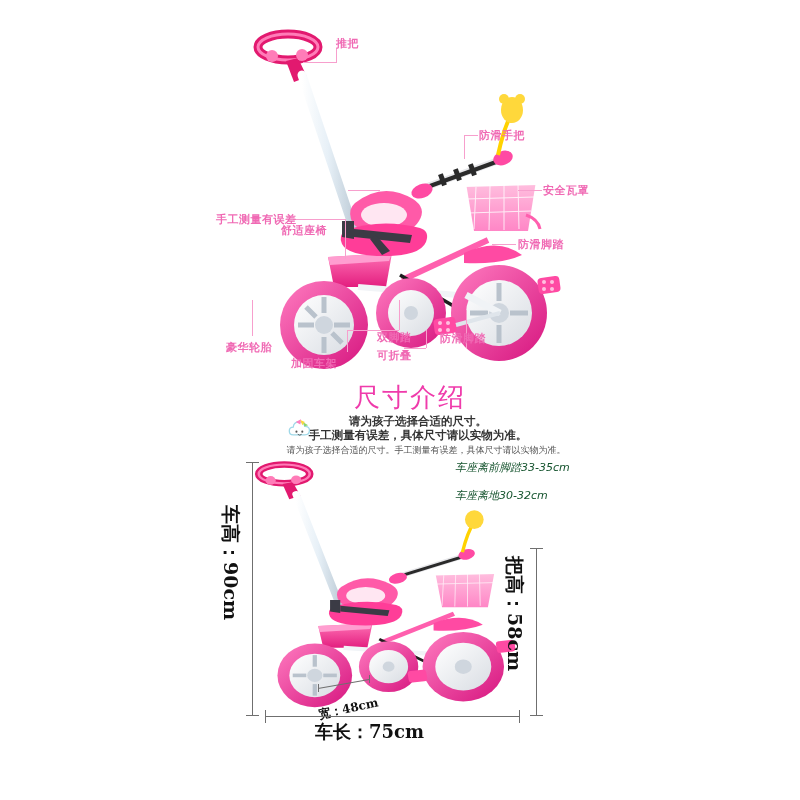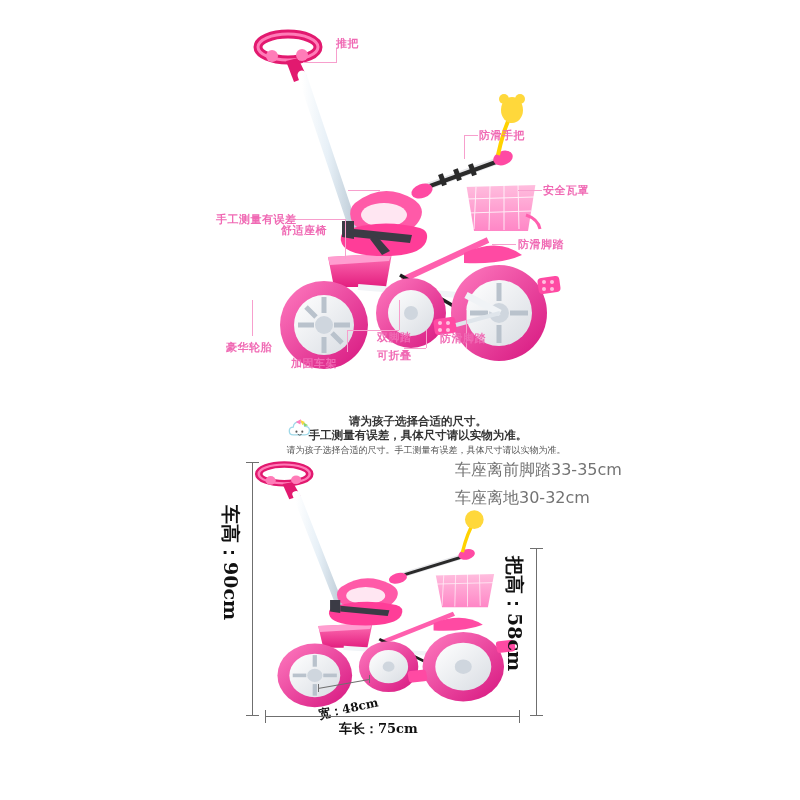--- a/index.html
+++ b/index.html
@@ -39,34 +39,34 @@
     color:#333;font-weight:bold;font-size:11.5px;line-height:15px;
   }
   .note-small{
     position:absolute;width:800px;text-align:center;left:0;
     color:#555;font-size:9px;line-height:12px;
   }
   .cloud-ico{position:absolute;left:288px;top:418px;width:26px;height:26px;}
 
   
   .dim-right{
-    position:absolute;color:#737373;font-size:16px;white-space:nowrap;
+    position:absolute;color:#14532d;font-size:11px;white-space:nowrap;
     font-family:"DejaVu Sans","Liberation Sans",sans-serif;
+    font-style:italic;
   }
   .vert-lab{
     position:absolute;color:#111;font-size:19px;font-weight:bold;white-space:nowrap;
     font-family:"DejaVu Serif","Liberation Serif",serif;
     transform-origin:left top;
   }
   .v-left{transform:rotate(90deg);}
   .v-right{transform:rotate(90deg);}
   .dim-bottom{
-    position:absolute;color:#111;font-size:13px;font-weight:bold;white-space:nowrap;
-    font-family:"DejaVu Serif","Liberation Serif",serif;
-    margin-left:24px;
+    position:absolute;color:#111;font-size:18px;font-weight:bold;white-space:nowrap;
+    font-family:"DejaVu Serif","Liberation Serif",serif;
   }
   .dim-w{
     position:absolute;color:#111;font-size:12px;font-weight:bold;white-space:nowrap;
     transform:rotate(-12deg);transform-origin:left top;
     font-family:"DejaVu Serif","Liberation Serif",serif;
   }
   .rule{position:absolute;background:#6f6f6f;}
   .rule.h{height:1px;}
   .rule.v{width:1px;}
   .tick{position:absolute;background:#6f6f6f;}
@@ -256,20 +256,23 @@
   <div class="lab" style="left:291px;top:356px;">加固车架</div>
 
   <div class="leader h" style="left:404px;top:348px;width:22px;"></div>
   <div class="leader v" style="left:426px;top:330px;height:18px;"></div>
   <div class="lab" style="left:377px;top:330px;">双脚踏</div>
   <div class="lab" style="left:377px;top:348px;">可折叠</div>
 
   <div class="leader v" style="left:466px;top:310px;height:38px;"></div>
   <div class="lab" style="left:440px;top:331px;">防滑脚踏</div>
 
+  <div class="title-size">
+    <span>尺寸介绍</span>
+  </div>
 
   <div class="note-bold" style="top:414px;padding-left:18px;">请为孩子选择合适的尺寸。</div>
   <div class="note-bold" style="top:428px;padding-left:18px;">手工测量有误差，具体尺寸请以实物为准。</div>
   <div class="note-small" style="top:444px;padding-left:26px;">请为孩子选择合适的尺寸。手工测量有误差，具体尺寸请以实物为准。</div>
 
   <svg class="cloud-ico" viewBox="0 0 40 40">
     <path d="M8 26 q-6 0 -6 -6 q0 -6 6 -6 q1 -8 9 -8 q7 0 9 7 q7 0 7 6 q0 7 -7 7 Z" fill="#ffffff" stroke="#9fd8e8" stroke-width="2"></path>
     <path d="M12 6 L20 2 L19 10 Z" fill="#ff7fc0"></path>
     <path d="M19 3 L26 6 L22 11 Z" fill="#ffd83b"></path>
     <path d="M24 7 L31 11 L25 13 Z" fill="#8fd46b"></path>

